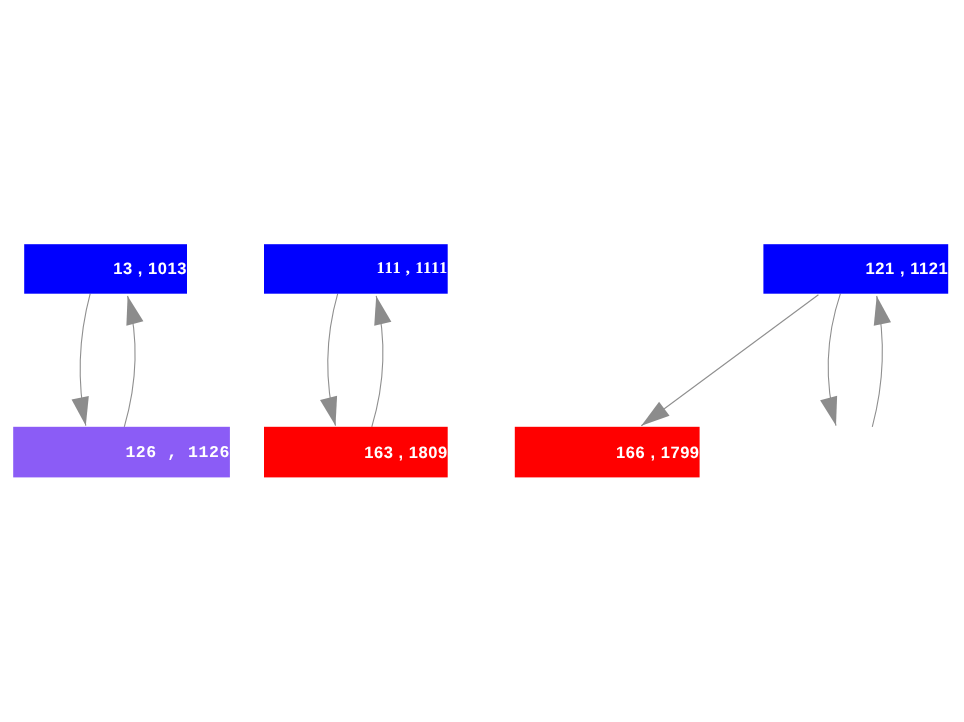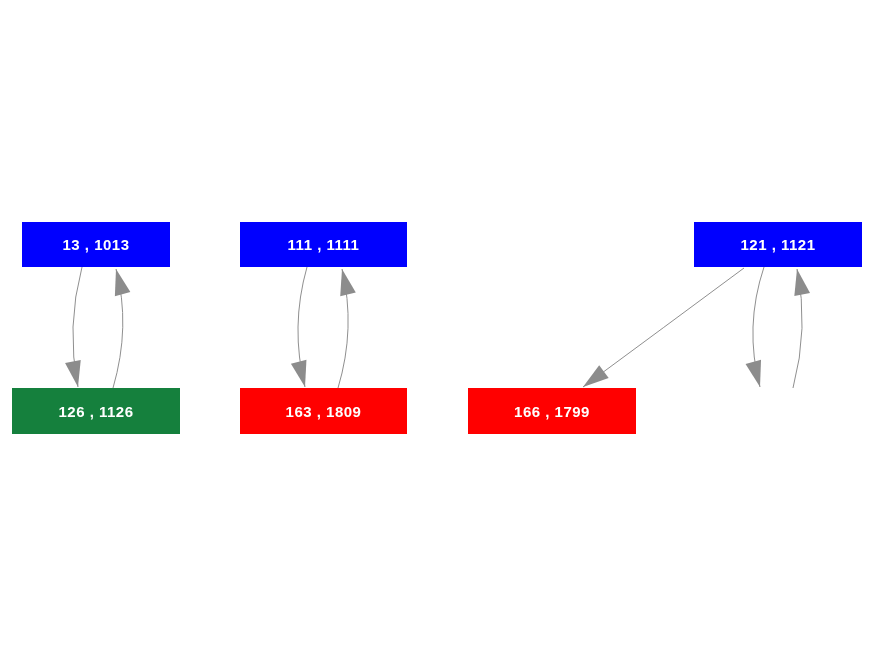--- a/index.html
+++ b/index.html
@@ -19,21 +19,21 @@
     position: absolute;
     left: 0;
     top: 0;
     width: 876px;
     height: 656px;
   }
   .node {
     position: absolute;
     display: flex;
     align-items: center;
-    justify-content: center;
+    justify-content: flex-end;
     box-sizing: border-box;
   }
   .node-label {
     color: #ffffff;
     font-size: 15px;
     font-weight: bold;
     letter-spacing: 0.5px;
     white-space: nowrap;
   }
 </style>
@@ -54,27 +54,27 @@
       <polygon points="760,387 745.5708915686214,363.93919277485026 761.0306506022414,359.8165903658849" fill="#8c8c8c"></polygon>
       <path d="M 793 388 Q 809 328 797 269" fill="none" stroke="#8f8f8f" stroke-width="1"></path>
       <polygon points="797,269 810.0215312410664,292.8838800059356 794.3425446446804,296.07282643231923" fill="#8c8c8c"></polygon>
       <path d="M 744 268 Q 663 328 583 387" fill="none" stroke="#8f8f8f" stroke-width="1"></path>
       <polygon points="583,387 599.176538465351,365.12948095542725 608.6732127882934,378.0063274950101" fill="#8c8c8c"></polygon>
     </svg>
 
   <div class="node" style="left: 22px; top: 222px; width: 148px; height: 45px; background: rgb(0, 0, 255);">
     <span class="node-label">13 , 1013</span>
   </div>
-  <div class="node" style="left: 240px; top: 222px; width: 167px; height: 45px; background: rgb(0, 0, 255);">
+  <div class="node" style="left: 240px; top: 222px; width: 167px; height: 45px; background: rgb(0, 0, 255); font-family: Liberation Serif, serif;">
     <span class="node-label">111 , 1111</span>
   </div>
   <div class="node" style="left: 694px; top: 222px; width: 168px; height: 45px; background: rgb(0, 0, 255);">
     <span class="node-label">121 , 1121</span>
   </div>
-  <div class="node" style="left: 12px; top: 388px; width: 168px; height: 46px; background: #15803d;">
+  <div class="node" style="left: 12px; top: 388px; width: 197px; height: 46px; background: #8b5cf6; font-family: Liberation Mono, monospace;">
     <span class="node-label">126 , 1126</span>
   </div>
   <div class="node" style="left: 240px; top: 388px; width: 167px; height: 46px; background: rgb(255, 0, 0);">
     <span class="node-label">163 , 1809</span>
   </div>
   <div class="node" style="left: 468px; top: 388px; width: 168px; height: 46px; background: rgb(255, 0, 0);">
     <span class="node-label">166 , 1799</span>
   </div>
 </div>
 

